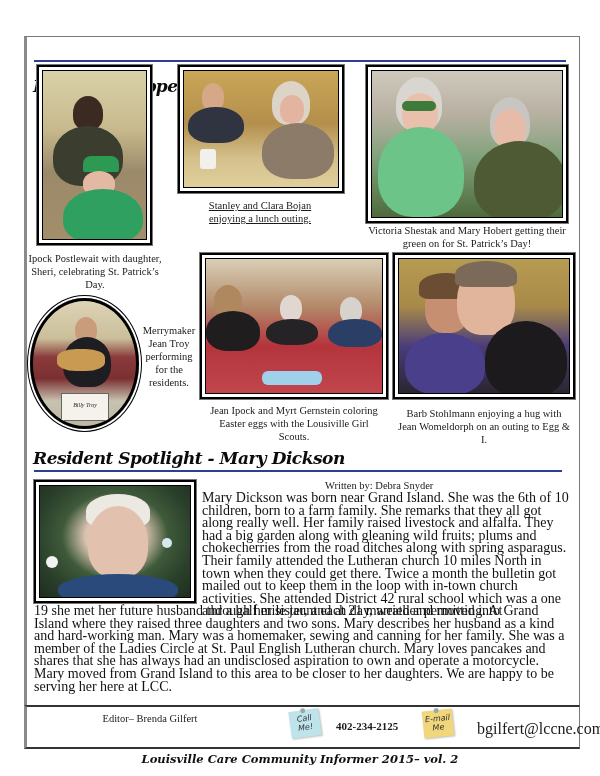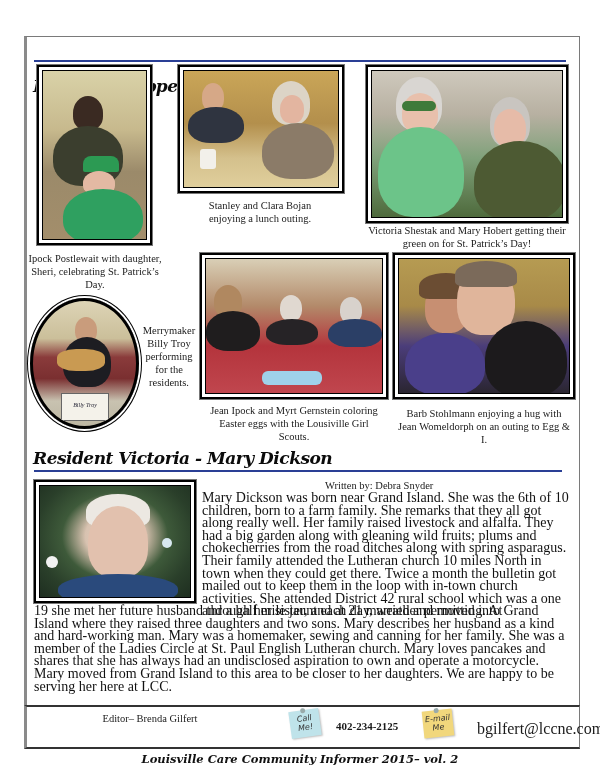--- a/index.html
+++ b/index.html
@@ -107,42 +107,42 @@
 <div class="photo" style="left:178px; top:65px; width:166px; height:128px;">
   <div class="inner ph-stanley">
     <div class="fig" style="left:18px;top:12px;width:22px;height:28px;background:#d6a887;"></div>
     <div class="fig" style="left:4px;top:36px;width:56px;height:36px;background:#2f3440;"></div>
     <div class="fig" style="left:88px;top:10px;width:38px;height:44px;background:#dcd4c6;"></div>
     <div class="fig" style="left:96px;top:24px;width:24px;height:28px;background:#e3b5a0;"></div>
     <div class="fig" style="left:78px;top:52px;width:72px;height:56px;background:#8b7b68;"></div>
     <div class="fig" style="left:16px;top:78px;width:16px;height:20px;background:#f2f0ea;border-radius:3px;"></div>
   </div>
 </div>
-<div class="caption" style="left:190px; top:199px; width:140px;">Stanley and Clara Bojan enjoying a lunch outing.</div>
+<div class="caption" style="left:190px; top:199px; width:140px;text-decoration:underline;">Stanley and Clara Bojan enjoying a lunch outing.</div>
 
 <div class="photo" style="left:366px; top:65px; width:202px; height:158px;">
   <div class="inner ph-victoria">
     <div class="fig" style="left:24px;top:6px;width:46px;height:54px;background:#d9d6d2;"></div>
     <div class="fig" style="left:30px;top:22px;width:36px;height:40px;background:#e8c0ac;"></div>
     <div class="fig" style="left:30px;top:30px;width:34px;height:10px;background:#3e7a3a;border-radius:5px;"></div>
     <div class="fig" style="left:6px;top:56px;width:86px;height:90px;background:#6cc489;"></div>
     <div class="fig" style="left:118px;top:26px;width:40px;height:50px;background:#c9c5c0;"></div>
     <div class="fig" style="left:122px;top:38px;width:32px;height:38px;background:#e6bba8;"></div>
     <div class="fig" style="left:102px;top:70px;width:92px;height:80px;background:#4d5a33;"></div>
   </div>
 </div>
 <div class="caption" style="left:364px; top:224px; width:206px;">Victoria Shestak and Mary Hobert getting their green on for St. Patrick’s Day!</div>
 
 <div class="oval-photo">
   <div class="fig" style="left:42px;top:16px;width:22px;height:26px;background:#c99c7c;"></div>
   <div class="fig" style="left:30px;top:36px;width:48px;height:50px;background:#1d1d22;"></div>
   <div class="fig" style="left:24px;top:48px;width:48px;height:22px;background:#c99a52;border-radius:40%;"></div>
   <div class="oval-sign">Billy Troy</div>
 </div>
-<div class="oval-text">Merrymaker Billy Troy performing for the residents.</div>
+<div class="oval-text">Merrymaker Jean Troy performing for the residents.</div>
 
 <div class="photo" style="left:200px; top:253px; width:188px; height:146px;">
   <div class="inner ph-jean">
     <div class="fig" style="left:8px;top:26px;width:28px;height:32px;background:#b08860;"></div>
     <div class="fig" style="left:0px;top:52px;width:54px;height:40px;background:#1f1d1e;"></div>
     <div class="fig" style="left:74px;top:36px;width:22px;height:26px;background:#e0d8d0;"></div>
     <div class="fig" style="left:60px;top:60px;width:52px;height:26px;background:#262326;"></div>
     <div class="fig" style="left:134px;top:38px;width:22px;height:26px;background:#d8d2cc;"></div>
     <div class="fig" style="left:122px;top:60px;width:54px;height:28px;background:#2b3f66;"></div>
     <div class="fig" style="left:56px;top:112px;width:60px;height:14px;background:#9fd1ea;border-radius:6px;"></div>
@@ -155,21 +155,21 @@
     <div class="fig" style="left:26px;top:20px;width:44px;height:54px;background:#c78f72;"></div>
     <div class="fig" style="left:20px;top:14px;width:54px;height:26px;background:#6b4d33;border-radius:50% 50% 20% 20%;"></div>
     <div class="fig" style="left:58px;top:6px;width:58px;height:70px;background:#e0b59b;"></div>
     <div class="fig" style="left:56px;top:2px;width:62px;height:26px;background:#7b6a5a;border-radius:50% 50% 20% 20%;"></div>
     <div class="fig" style="left:6px;top:74px;width:80px;height:62px;background:#4a3f8a;"></div>
     <div class="fig" style="left:86px;top:62px;width:82px;height:76px;background:#1c1a1c;"></div>
   </div>
 </div>
 <div class="caption" style="left:398px; top:407px; width:172px;">Barb Stohlmann enjoying a hug with Jean Womeldorph on an outing to Egg &amp; I.</div>
 
-<div class="section-title" style="left:33px; top:448px;">Resident Victoria - Mary Dickson</div>
+<div class="section-title" style="left:33px; top:448px;">Resident Spotlight - Mary Dickson</div>
 <div class="section-rule" style="left:34px; top:470px; width:528px;"></div>
 
 <div class="photo" style="left:34px; top:480px; width:162px; height:123px;">
   <div class="inner ph-mary">
     <div class="fig" style="left:46px;top:8px;width:64px;height:34px;background:#ece8e2;border-radius:50% 50% 30% 30%;"></div>
     <div class="fig" style="left:48px;top:20px;width:60px;height:72px;background:#e2c1ae;"></div>
     <div class="fig" style="left:18px;top:88px;width:120px;height:30px;background:#2a4a7c;"></div>
     <div class="fig" style="left:6px;top:70px;width:12px;height:12px;background:#f2f2f2;border-radius:50%;"></div>
     <div class="fig" style="left:122px;top:52px;width:10px;height:10px;background:#d8e8f0;border-radius:50%;"></div>
   </div>

